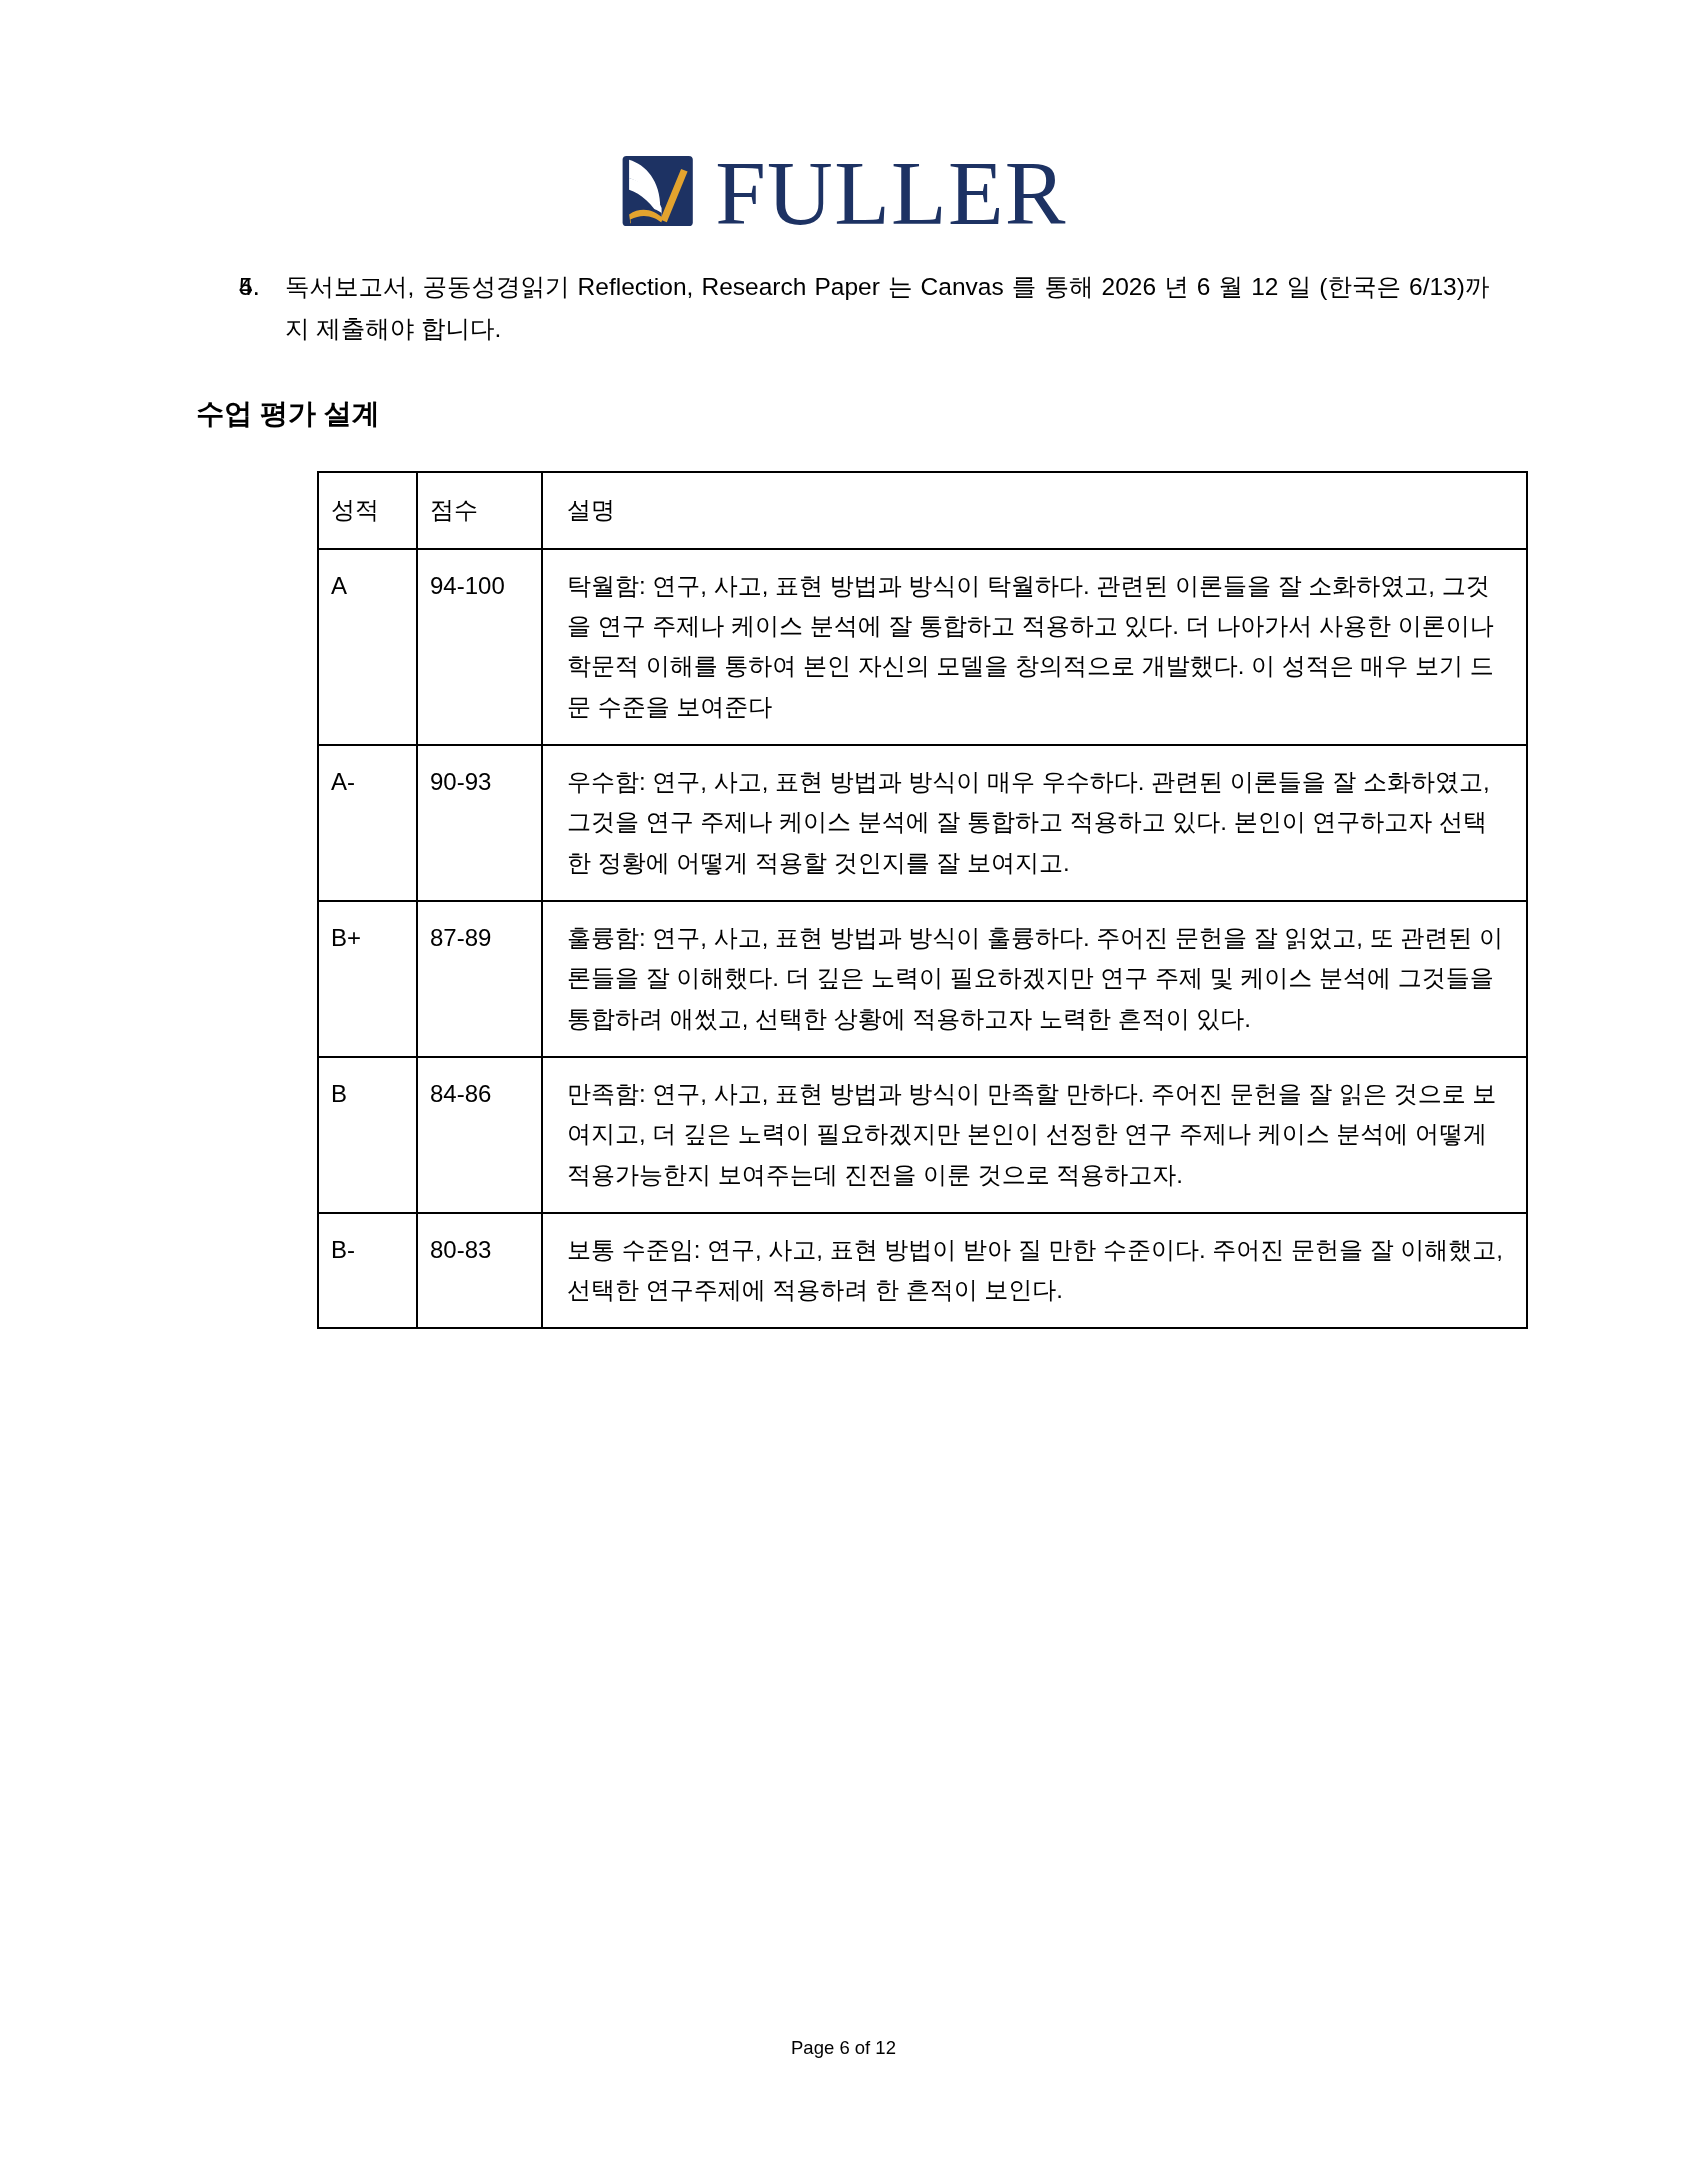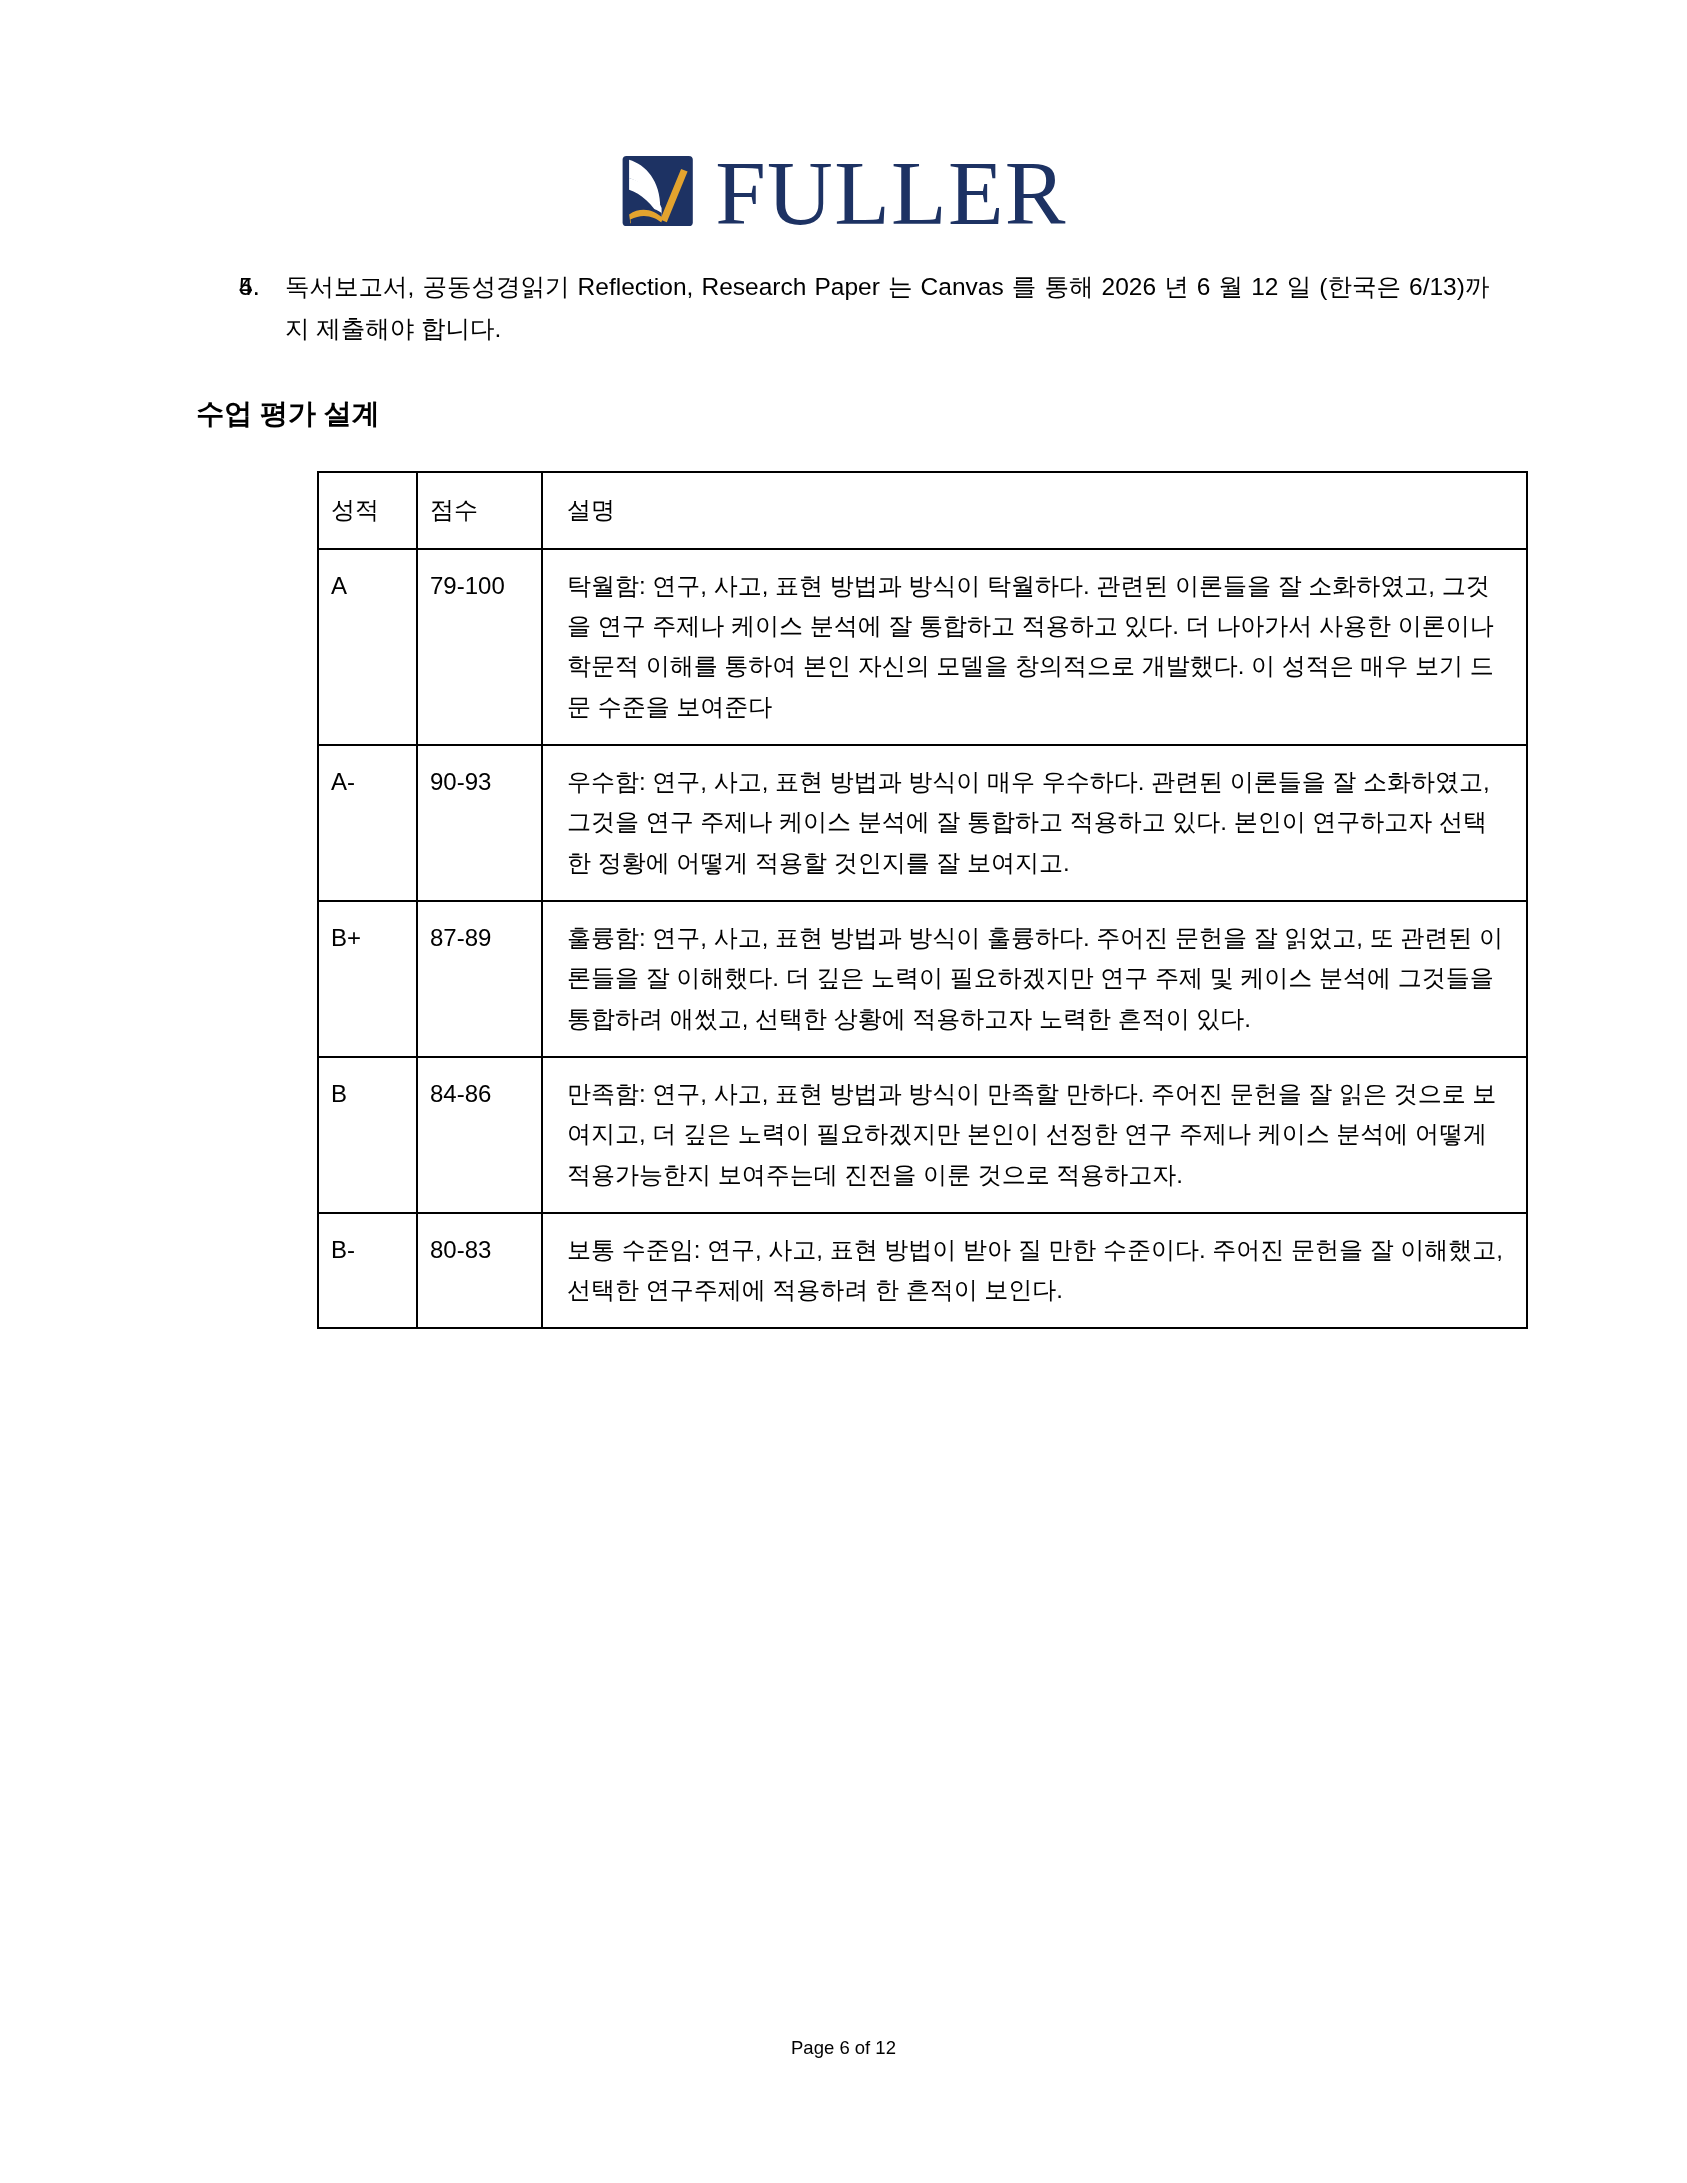--- a/index.html
+++ b/index.html
@@ -170,21 +170,21 @@
 
     <table class="rubric">
       <tbody>
         <tr class="head">
           <td class="col-grade">성적</td>
           <td class="col-score">점수</td>
           <td class="col-desc">설명</td>
         </tr>
         <tr>
           <td class="col-grade">A</td>
-          <td class="col-score">79-100</td>
+          <td class="col-score">94-100</td>
           <td class="col-desc">탁월함:  연구, 사고, 표현 방법과 방식이 탁월하다. 관련된 이론들을 잘 소화하였고, 그것을 연구 주제나 케이스 분석에 잘 통합하고 적용하고 있다. 더 나아가서 사용한 이론이나 학문적 이해를 통하여 본인 자신의 모델을 창의적으로 개발했다. 이 성적은 매우 보기 드문 수준을 보여준다</td>
         </tr>
         <tr>
           <td class="col-grade">A-</td>
           <td class="col-score">90-93</td>
           <td class="col-desc">우수함:  연구, 사고, 표현 방법과 방식이 매우 우수하다. 관련된 이론들을 잘 소화하였고, 그것을 연구 주제나 케이스 분석에 잘 통합하고 적용하고 있다. 본인이 연구하고자 선택한 정황에 어떻게 적용할 것인지를 잘 보여지고.</td>
         </tr>
         <tr>
           <td class="col-grade">B+</td>
           <td class="col-score">87-89</td>

